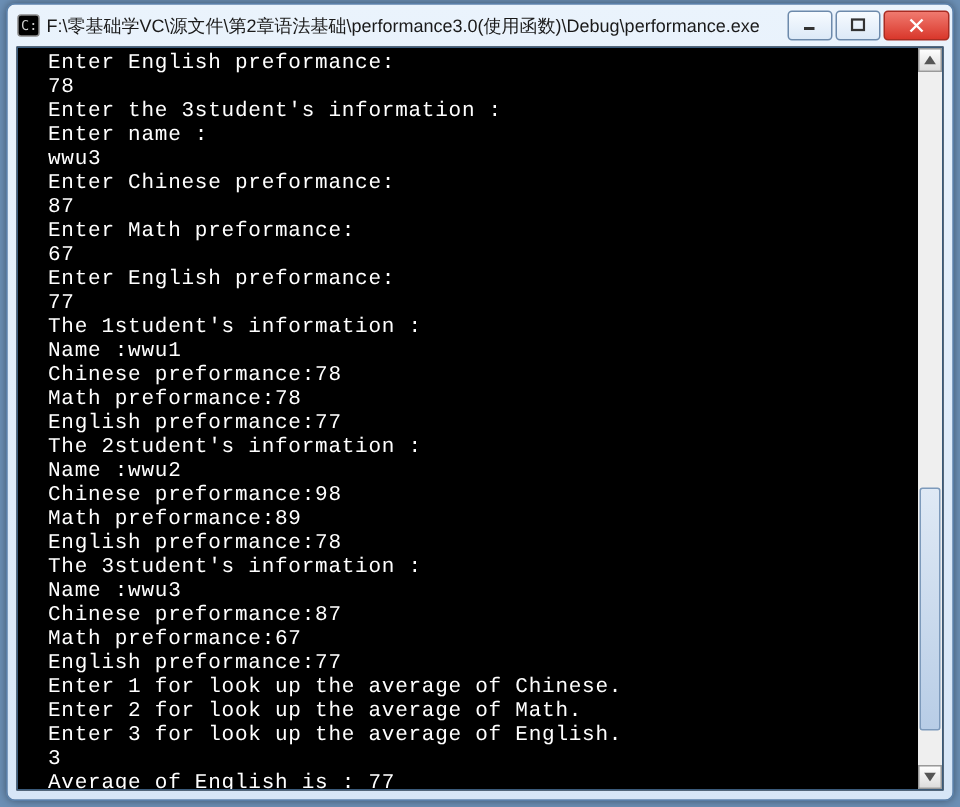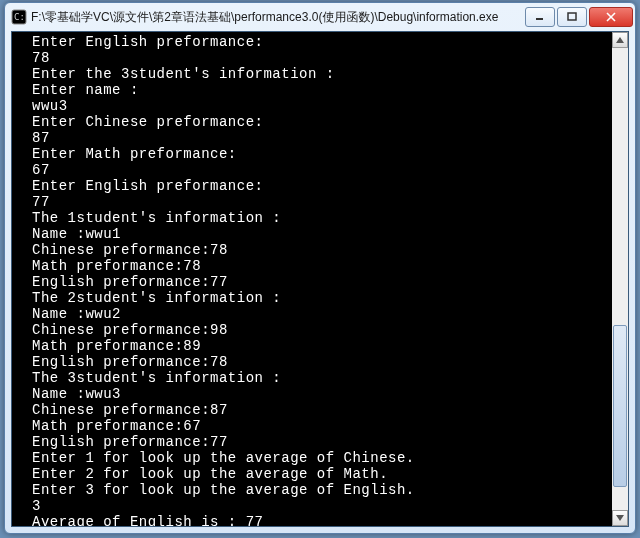--- a/index.html
+++ b/index.html
@@ -128,21 +128,21 @@
 <body>
 
 <div class="window">
   <div class="titlebar">
     <span class="app-icon">
       <svg width="16" height="16" viewBox="0 0 16 16">
         <rect x="1" y="1" width="14" height="14" rx="2" fill="#000" stroke="#888" stroke-width="1"></rect>
         <text x="3" y="11" font-size="9" fill="#ccc" font-family="monospace">C:</text>
       </svg>
     </span>
-    <span class="title-text">F:\零基础学VC\源文件\第2章语法基础\performance3.0(使用函数)\Debug\information.exe</span>
+    <span class="title-text">F:\零基础学VC\源文件\第2章语法基础\performance3.0(使用函数)\Debug\performance.exe</span>
     <div class="win-btns">
       <div class="win-btn">
         <svg width="10" height="10">
             <line x1="1" y1="7" x2="8" y2="7" stroke="#333" stroke-width="2"></line>
           </svg>
       </div>
       <div class="win-btn">
         <svg width="10" height="10">
             <rect x="1" y="1" width="8" height="7" fill="none" stroke="#333" stroke-width="1.5"></rect>
           </svg>

